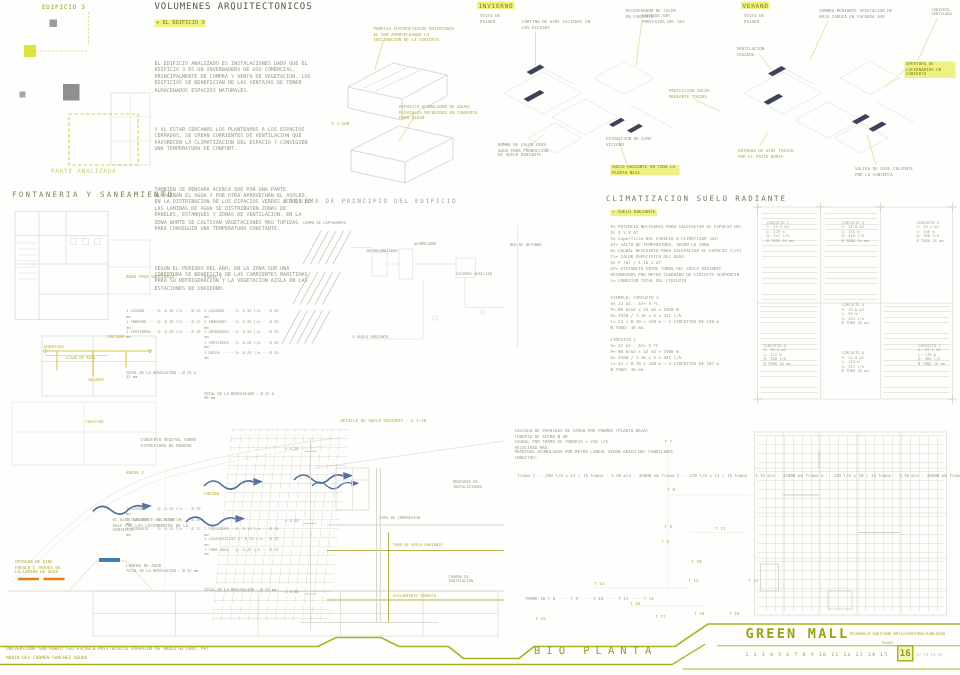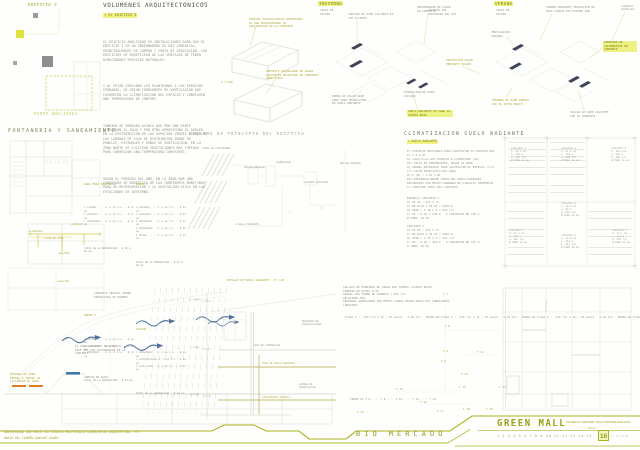--- a/index.html
+++ b/index.html
@@ -409,21 +409,21 @@
   <span class="t f28 tagc nw" style="left:396px;top:388px">T 13</span>
   <span class="t f28 tagc nw" style="left:499px;top:386px">T 14</span>
   <span class="t f28 tagc nw" style="left:357px;top:411px">T 15</span>
   <span class="t f28 tagc nw" style="left:420px;top:401px">T 16</span>
   <span class="t f28 tagc nw" style="left:437px;top:410px">T 17</span>
   <span class="t f28 tagc nw" style="left:463px;top:408px">T 18</span>
   <span class="t f28 tagc nw" style="left:486px;top:408px">T 19</span>
 
   <div class="t f3 nw" style="left:4px;top:431px;color:#a8a832">UNIVERSIDAD SAN PABLO CEU ESCUELA POLITECNICA SUPERIOR DE ARQUITECTURA. PFC</div>
   <div class="t f3 nw" style="left:4px;top:437px;color:#a8a832">MARIA DEL CARMEN SANCHEZ AGUDO</div>
-  <div class="t bio nw" style="left:356px;top:430px">BIO MERCADO</div>
+  <div class="t bio nw" style="left:356px;top:430px">BIO PLANTA</div>
   <div class="t gm nw" style="left:497px;top:418px">GREEN MALL</div>
   <div class="t f26 nw" style="left:566px;top:421px;color:#a8a832">TRIANGULO GADITANO  ROTA+CHIPIONA+SANLUCAR</div>
   <div class="t f26 olive nw" style="left:588px;top:427px">Panel</div>
   <div class="t nw" style="left:497px;top:434px;font-size:3.2px;letter-spacing:.8px;color:#a2a24e">1 2 3 4 5 6 7 8 9 10 11 12 13 14 15</div>
   <div class="panelbox">16</div>
   <div class="t f26 nw" style="left:611px;top:435px;color:#c6c69a">17 18 19 20</div>
 
 </div>
 
 </body></html>

